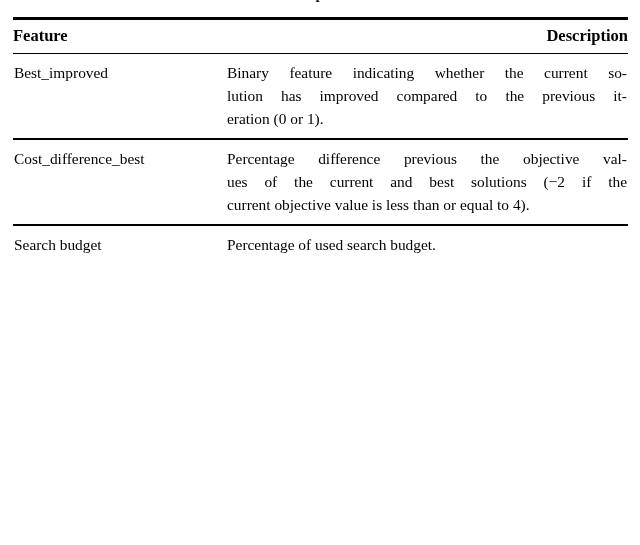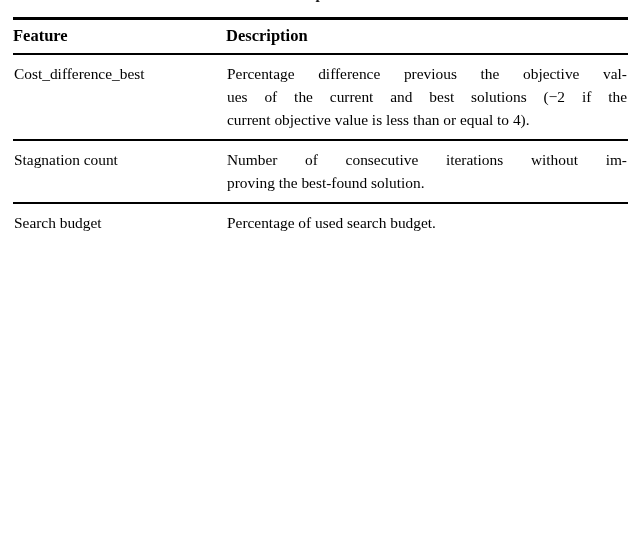--- a/index.html
+++ b/index.html
@@ -62,21 +62,21 @@
   col.c-desc    { width: 402px; }
 
   thead th {
     font-weight: bold;
     font-size: 16.5px;
     line-height: 22px;
     text-align: left;
     vertical-align: bottom;
     padding: 5px 0 6px 0;
   }
-  thead th.desc-head { padding-left: 0; }
+  thead th.desc-head { padding-left: 0; text-align: right; }
 
   tbody td {
     vertical-align: top;
     font-size: 15.4px;
     line-height: 23px;
     padding-top: 7px;
     padding-bottom: 8px;
   }
 
   td.feature-cell {
@@ -115,33 +115,34 @@
         <col class="c-feature">
         <col class="c-desc">
       </colgroup>
       <thead>
         <tr class="rule-top">
           <th class="rule-top feature-head">Feature</th>
           <th class="rule-top desc-head">Description</th>
         </tr>
       </thead>
       <tbody>
+          <tr class="rule-mid">
+            <td class="feature-cell rule-mid">Best_improved</td>
+            <td class="desc-cell rule-mid">
+              <span class="desc-line j">Binary feature indicating whether the current so-</span>
+              <span class="desc-line j">lution has improved compared to the previous it-</span>
+              <span class="desc-line last">eration (0 or 1).</span>
+            </td>
+          </tr>
           <tr class="rule-row">
             <td class="feature-cell rule-row">Cost_difference_best</td>
             <td class="desc-cell rule-row">
               <span class="desc-line j">Percentage difference previous the objective val-</span>
               <span class="desc-line j">ues of the current and best solutions (−2 if the</span>
               <span class="desc-line last">current objective value is less than or equal to 4).</span>
-            </td>
-          </tr>
-          <tr class="rule-row">
-            <td class="feature-cell rule-row">Stagnation count</td>
-            <td class="desc-cell rule-row">
-              <span class="desc-line j">Number of consecutive iterations without im-</span>
-              <span class="desc-line last">proving the best-found solution.</span>
             </td>
           </tr>
           <tr class="rule-row">
             <td class="feature-cell rule-row">Search budget</td>
             <td class="desc-cell rule-row">
               <span class="desc-line last">Percentage of used search budget.</span>
             </td>
           </tr>
         </tbody>
     </table>

